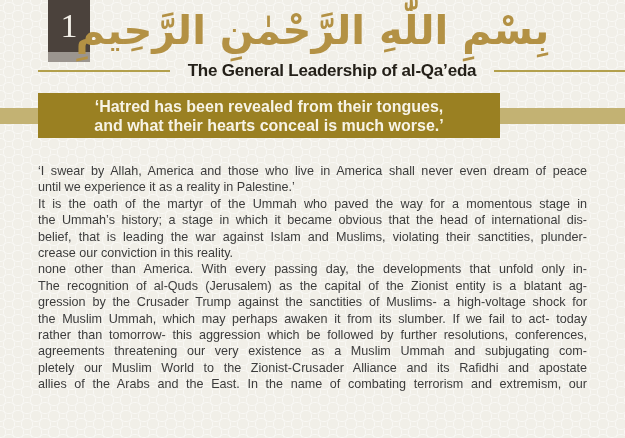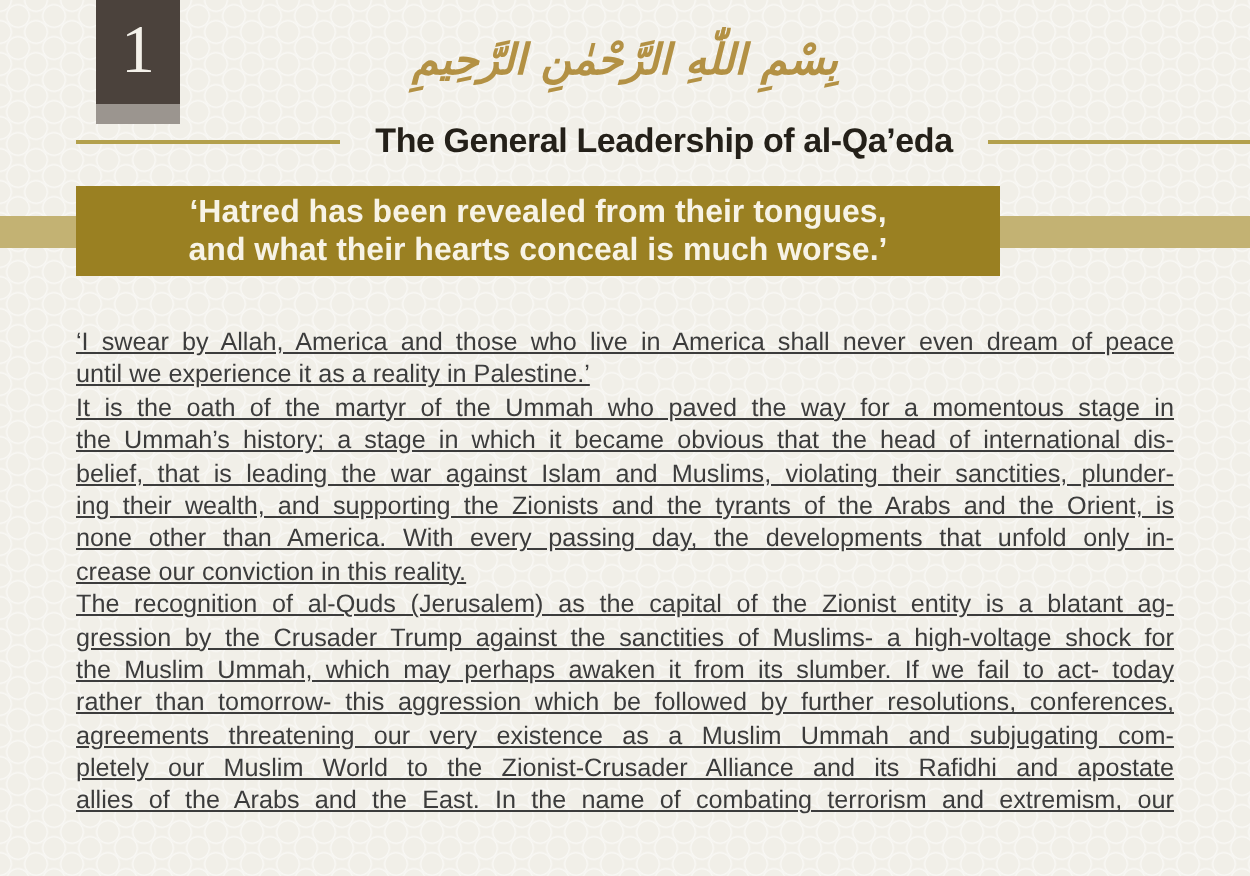--- a/index.html
+++ b/index.html
@@ -27,23 +27,22 @@
     color:#f4f1ea;font-family:"Liberation Serif", serif;
     font-size:34px;line-height:1;font-weight:400;
   }
   .pagenum-strip{width:100%;height:10px;background:#9b958f;}
   
   .bismillah{
     position:absolute;top:6px;left:0;right:0;
     text-align:center;
     color:#b39144;
     font-family:"DejaVu Sans", sans-serif;
-    font-size:21px;line-height:48px;
+    font-size:40px;line-height:48px;
     font-weight:700;
-    font-style:italic;
   }
   
   .title-row{
     position:absolute;top:60px;left:0;right:0;height:22px;
     display:flex;align-items:center;margin-left:38px;
   }
   .title-rule{height:2px;background:#b3a04c;flex:0 0 auto;}
   .title-rule.left{width:132px;}
   .title-rule.right{width:131px;}
   .title-text{
@@ -61,21 +60,21 @@
     background:#9a8022;
     display:flex;flex-direction:column;justify-content:center;
   }
   .banner-line{
     color:#f7f3e6;font-size:16px;font-weight:bold;line-height:19px;
     text-align:center;white-space:nowrap;
   }
   
   .body-text{
     position:absolute;left:38px;top:163px;width:549px;
-    color:#3c3c3c;font-size:12.6px;line-height:16.4px;text-decoration:underline;
+    color:#3c3c3c;font-size:12.6px;line-height:16.4px;
   }
   .body-line{
     height:16.4px;white-space:nowrap;
     text-align:justify;text-align-last:justify;
   }
   .body-line.para-end{text-align-last:left;}
 </style>
 </head>
 <body>
 
@@ -102,23 +101,22 @@
     <div class="banner-line">‘Hatred has been revealed from their tongues,</div>
     <div class="banner-line">and what their hearts conceal is much worse.’</div>
   </div>
 
   <div class="body-text">
     <div class="body-line">‘I swear by Allah, America and those who live in America shall never even dream of peace</div>
     <div class="body-line para-end">until we experience it as a reality in Palestine.’</div>
     <div class="body-line">It is the oath of the martyr of the Ummah who paved the way for a momentous stage in</div>
     <div class="body-line">the Ummah’s history; a stage in which it became obvious that the head of international dis-</div>
     <div class="body-line">belief, that is leading the war against Islam and Muslims, violating their sanctities, plunder-</div>
-    <div class="body-line">ing their wealth, and supporting the Zionists and the tyrants of the Arabs and the Orient, is</div>
+    <div class="body-line para-end">crease our conviction in this reality.</div>
     <div class="body-line">none other than America. With every passing day, the developments that unfold only in-</div>
-    <div class="body-line para-end">crease our conviction in this reality.</div>
     <div class="body-line">The recognition of al-Quds (Jerusalem) as the capital of the Zionist entity is a blatant ag-</div>
     <div class="body-line">gression by the Crusader Trump against the sanctities of Muslims- a high-voltage shock for</div>
     <div class="body-line">the Muslim Ummah, which may perhaps awaken it from its slumber. If we fail to act- today</div>
     <div class="body-line">rather than tomorrow- this aggression which be followed by further resolutions, conferences,</div>
     <div class="body-line">agreements threatening our very existence as a Muslim Ummah and subjugating com-</div>
     <div class="body-line">pletely our Muslim World to the Zionist-Crusader Alliance and its Rafidhi and apostate</div>
     <div class="body-line">allies of the Arabs and the East. In the name of combating terrorism and extremism, our</div>
   </div>
 
 </div>

